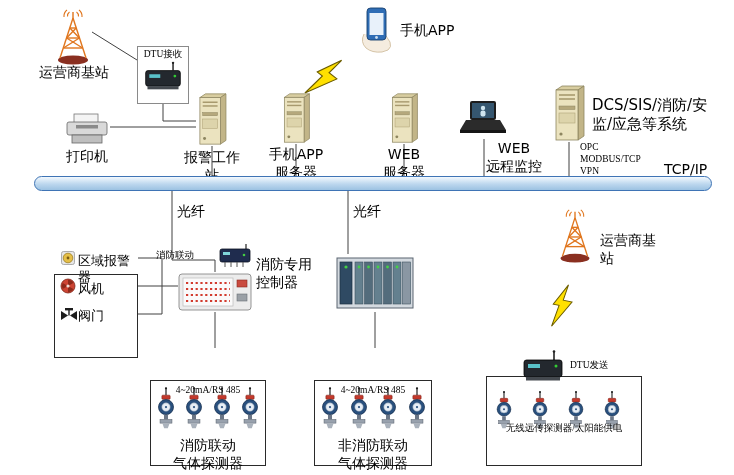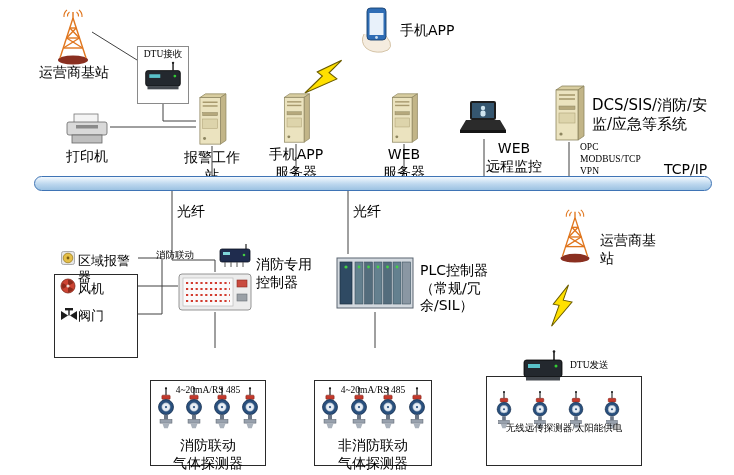--- a/index.html
+++ b/index.html
@@ -263,22 +263,20 @@
 
   <svg class="abs" style="left:178px;top:272px" width="74" height="40">
       <use href="#sym-controller"></use>
     </svg>
   <div class="lbl left" style="left:256px;top:256px;width:58px">消防专用
 控制器</div>
 
   <svg class="abs" style="left:336px;top:254px" width="78" height="58">
       <use href="#sym-plc"></use>
     </svg>
-  <div class="lbl left" style="left:420px;top:262px;width:104px">PLC控制器
-（常规/冗余/SIL）</div>
 
   <svg class="abs" style="left:552px;top:208px" width="46" height="56">
       <use href="#sym-antenna"></use>
     </svg>
   <div class="lbl left" style="left:600px;top:232px;width:68px">运营商基站</div>
 
   <svg class="abs" style="left:552px;top:264px;transform:rotate(12deg)" width="20" height="84">
       <use href="#sym-bolt"></use>
     </svg>
 

